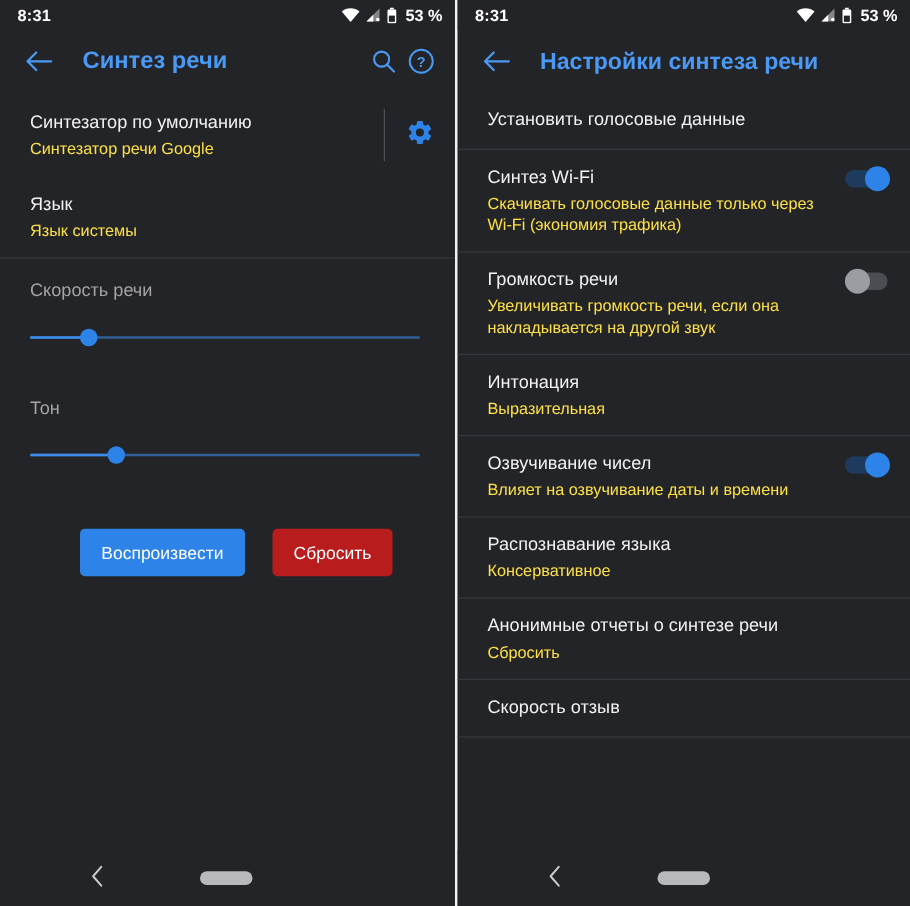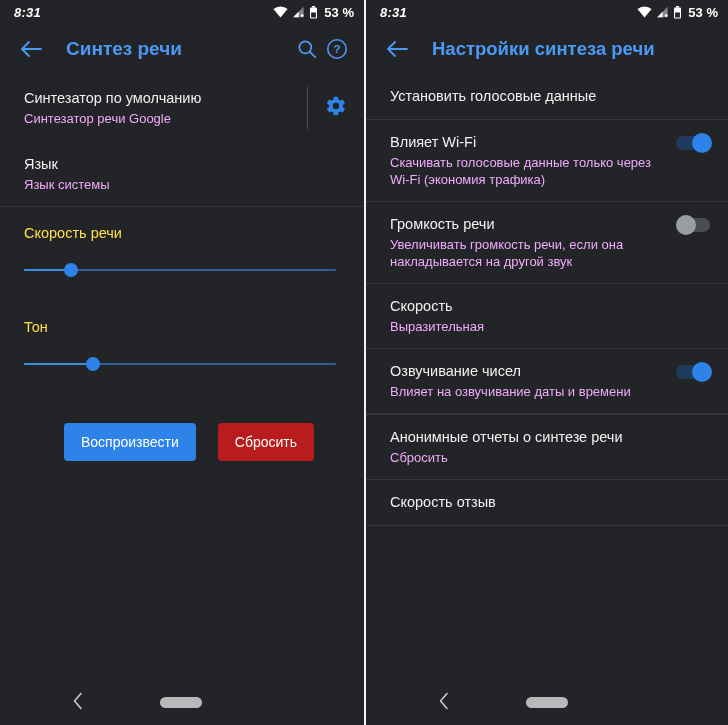--- a/index.html
+++ b/index.html
@@ -37,21 +37,20 @@
     align-items: center;
     justify-content: space-between;
     padding: 0 10px 0 14px;
     background: #232427;
   }
   .statusbar .clock {
     color: #ffffff;
     font-size: 13px;
     font-weight: bold;
     letter-spacing: .2px;
-    font-style: italic;
   }
   .status-icons {
     display: flex;
     align-items: center;
     gap: 4px;
   }
   .status-icons svg { display: block; }
   .battery-pct {
     color: #ffffff;
     font-size: 13px;
@@ -93,21 +92,21 @@
     padding: 13px 16px 13px 24px;
     min-height: 44px;
   }
   .row .texts { flex: 1; min-width: 0; }
   .row .t1 {
     color: #f1f1f1;
     font-size: 14.5px;
     line-height: 19px;
   }
   .row .t2 {
-    color: #f0abfc;
+    color: #fde047;
     font-size: 13px;
     line-height: 17px;
     margin-top: 2px;
   }
   .divider {
     height: 1px;
     background: #34373b;
     margin: 0;
   }
 
@@ -124,21 +123,21 @@
     width: 56px;
     display: flex;
     align-items: center;
     justify-content: center;
     flex: 0 0 auto;
   }
 
   
   .slider-block { padding: 18px 28px 4px 24px; }
   .slider-block .label {
-    color: #fde047;
+    color: #a3a3a3;
     font-size: 14.5px;
     margin-bottom: 20px;
   }
   .slider {
     position: relative;
     height: 18px;
     margin-bottom: 18px;
   }
   .slider .track {
     position: absolute;
@@ -403,21 +402,21 @@
 
     <div id="right-list">
         <div class="row">
           <div class="texts">
             <div class="t1">Установить голосовые данные</div>
           </div>
         </div>
         <div class="divider"></div>
         <div class="row">
           <div class="texts">
-            <div class="t1">Влияет Wi-Fi</div>
+            <div class="t1">Синтез Wi-Fi</div>
             <div class="t2">Скачивать голосовые данные только через Wi-Fi (экономия трафика)</div>
           </div>
           <div class="switch switch--on">
             <div class="sw-track"></div>
             <div class="sw-thumb"></div>
           </div>
         </div>
         <div class="divider"></div>
         <div class="row">
           <div class="texts">
@@ -425,36 +424,42 @@
             <div class="t2">Увеличивать громкость речи, если она накладывается на другой звук</div>
           </div>
           <div class="switch switch--off">
             <div class="sw-track"></div>
             <div class="sw-thumb"></div>
           </div>
         </div>
         <div class="divider"></div>
         <div class="row">
           <div class="texts">
-            <div class="t1">Скорость</div>
+            <div class="t1">Интонация</div>
             <div class="t2">Выразительная</div>
           </div>
         </div>
         <div class="divider"></div>
         <div class="row">
           <div class="texts">
             <div class="t1">Озвучивание чисел</div>
             <div class="t2">Влияет на озвучивание даты и времени</div>
           </div>
           <div class="switch switch--on">
             <div class="sw-track"></div>
             <div class="sw-thumb"></div>
           </div>
         </div>
         <div class="divider"></div>
+        <div class="row">
+          <div class="texts">
+            <div class="t1">Распознавание языка</div>
+            <div class="t2">Консервативное</div>
+          </div>
+        </div>
         <div class="divider"></div>
         <div class="row">
           <div class="texts">
             <div class="t1">Анонимные отчеты о синтезе речи</div>
             <div class="t2">Сбросить</div>
           </div>
         </div>
         <div class="divider"></div>
         <div class="row">
           <div class="texts">

